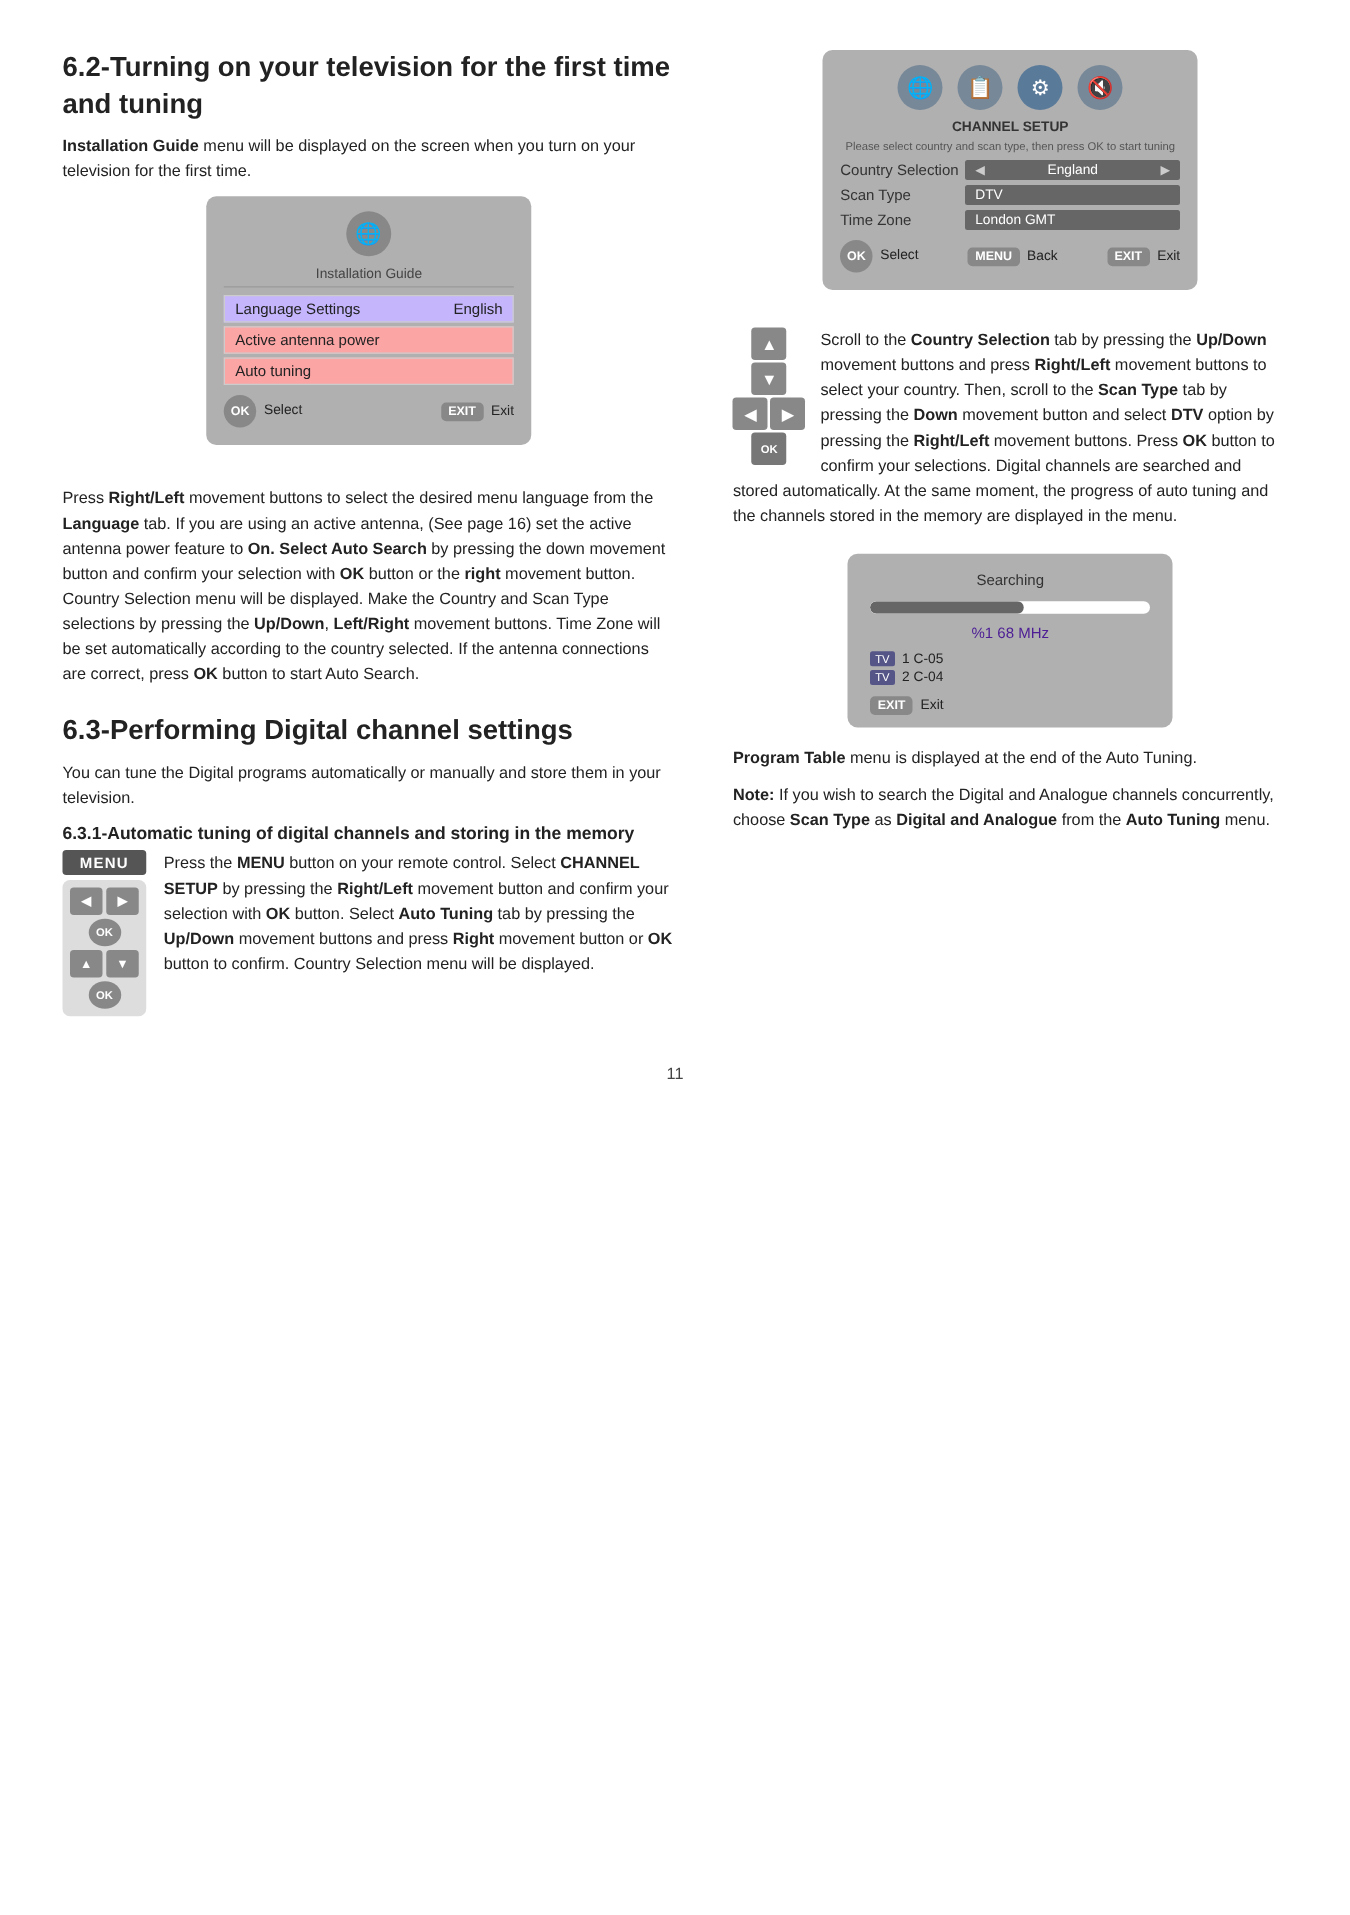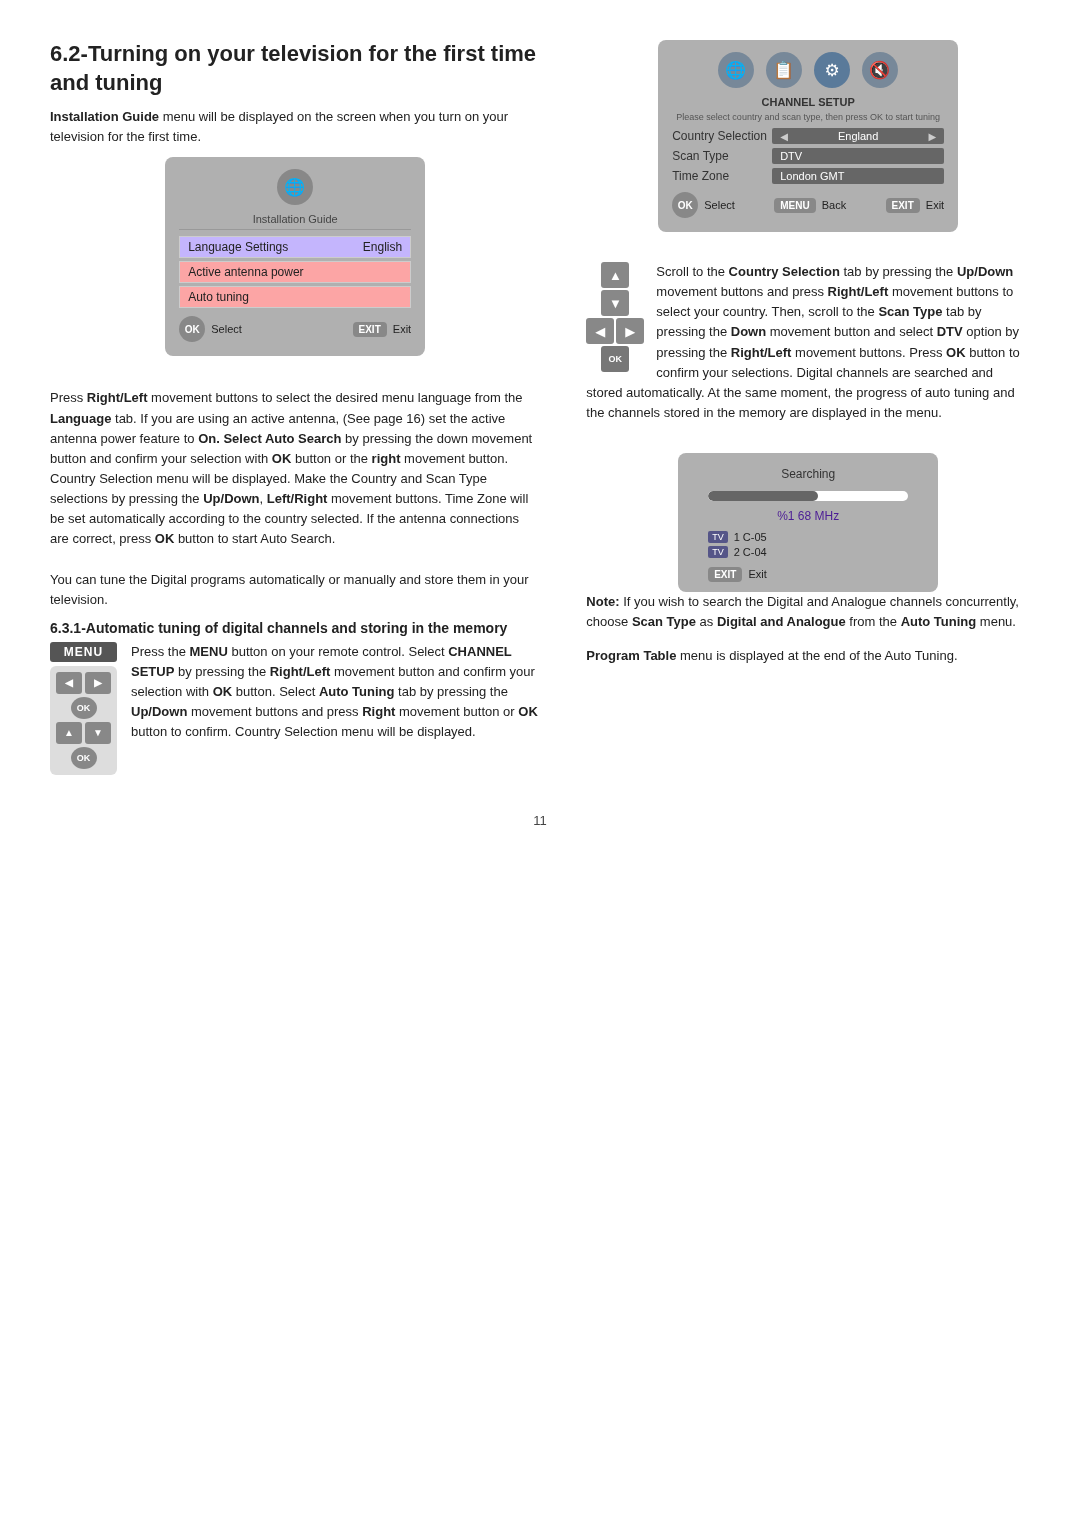--- a/index.html
+++ b/index.html
@@ -254,23 +254,22 @@
       font-size: 12px;
       font-weight: bold;
       letter-spacing: 1px;
       margin-bottom: 4px;
     }
 
     
     .searching-box {
       background: #b0b0b0;
       border-radius: 8px;
-      padding: 14px 30px 12px;
+      padding: 14px 18px 12px;
       width: 260px;
-      margin-top: 10px;
     }
 
     .searching-title {
       text-align: center;
       font-size: 12px;
       color: #333;
       margin-bottom: 10px;
     }
 
     .searching-bar-outer {
@@ -415,20 +414,21 @@
             </span>
           </div>
         </div>
       </div>
 
       <p>
         Press <strong>Right/Left</strong> movement buttons to select the desired menu language from the <strong>Language</strong> tab. If you are using an active antenna, (See page 16) set the active antenna power feature to <strong>On. Select Auto Search</strong> by pressing the down movement button and confirm your selection with <strong>OK</strong> button or the <strong>right</strong> movement button. Country Selection menu will be displayed. Make the Country and Scan Type selections by pressing the <strong>Up/Down</strong>, <strong>Left/Right</strong> movement buttons. Time Zone will be set automatically according to the country selected. If the antenna connections are correct, press <strong>OK</strong> button to start Auto Search.
       </p>
 
       <div class="section-6-3">
+        <h2>6.3-Performing Digital channel settings</h2>
         <p>You can tune the Digital programs automatically or manually and store them in your television.</p>
 
         <h4>6.3.1-Automatic tuning of digital channels and storing in the memory</h4>
 
         <div class="clearfix">
           <div class="remote-group">
             <div style="text-align:center; margin-bottom:4px;">
               <div class="menu-btn-label">MENU</div>
             </div>
             <div class="remote-box">
@@ -538,26 +538,26 @@
             <span class="tv-tag">TV</span>
             <span>2 C-04</span>
           </div>
           <div class="searching-footer">
             <span class="exit-btn">EXIT</span>
             <span>Exit</span>
           </div>
         </div>
       </div>
 
+      <p style="margin-top:14px;">
+        <strong>Program Table</strong><span> menu is displayed at the end of the Auto Tuning.</span>
+      </p>
+
       <p>
         <strong>Note:</strong> If you wish to search the Digital and Analogue channels concurrently, choose <strong>Scan Type</strong> as <strong>Digital and Analogue</strong> from the <strong>Auto Tuning</strong> menu.
       </p>
-
-      <p style="margin-top:14px;">
-        <strong>Program Table</strong><span> menu is displayed at the end of the Auto Tuning.</span>
-      </p>
     </div>
 
   </div>
 
   <div class="page-number">11</div>
 
 </div>
 
 </body></html>

